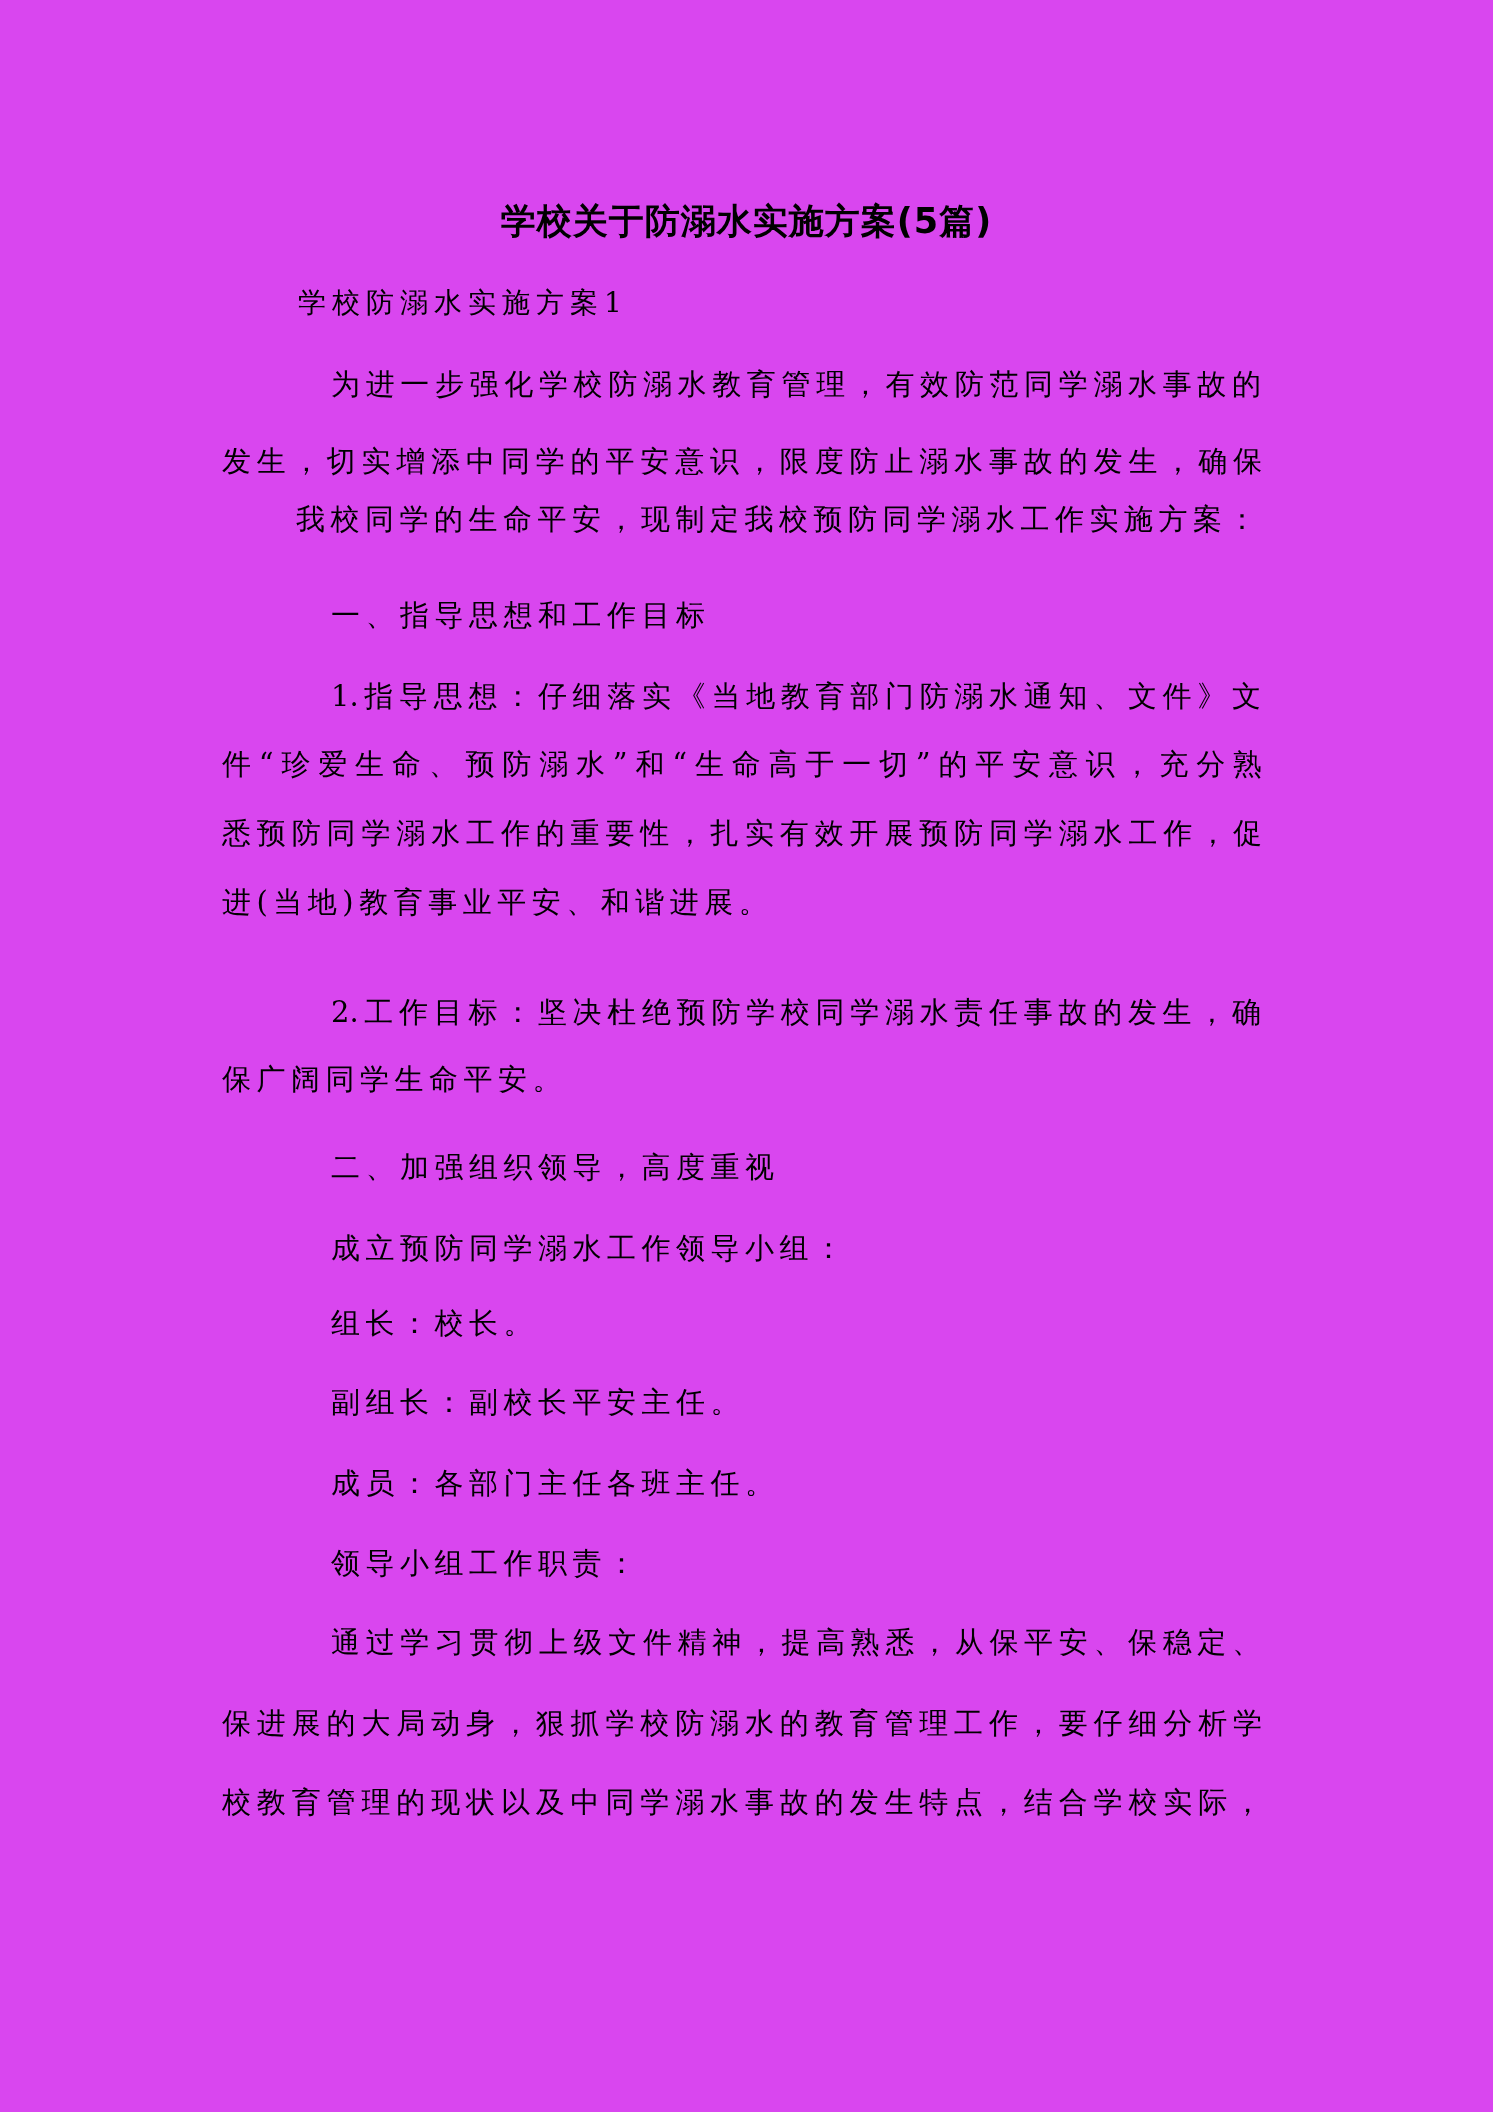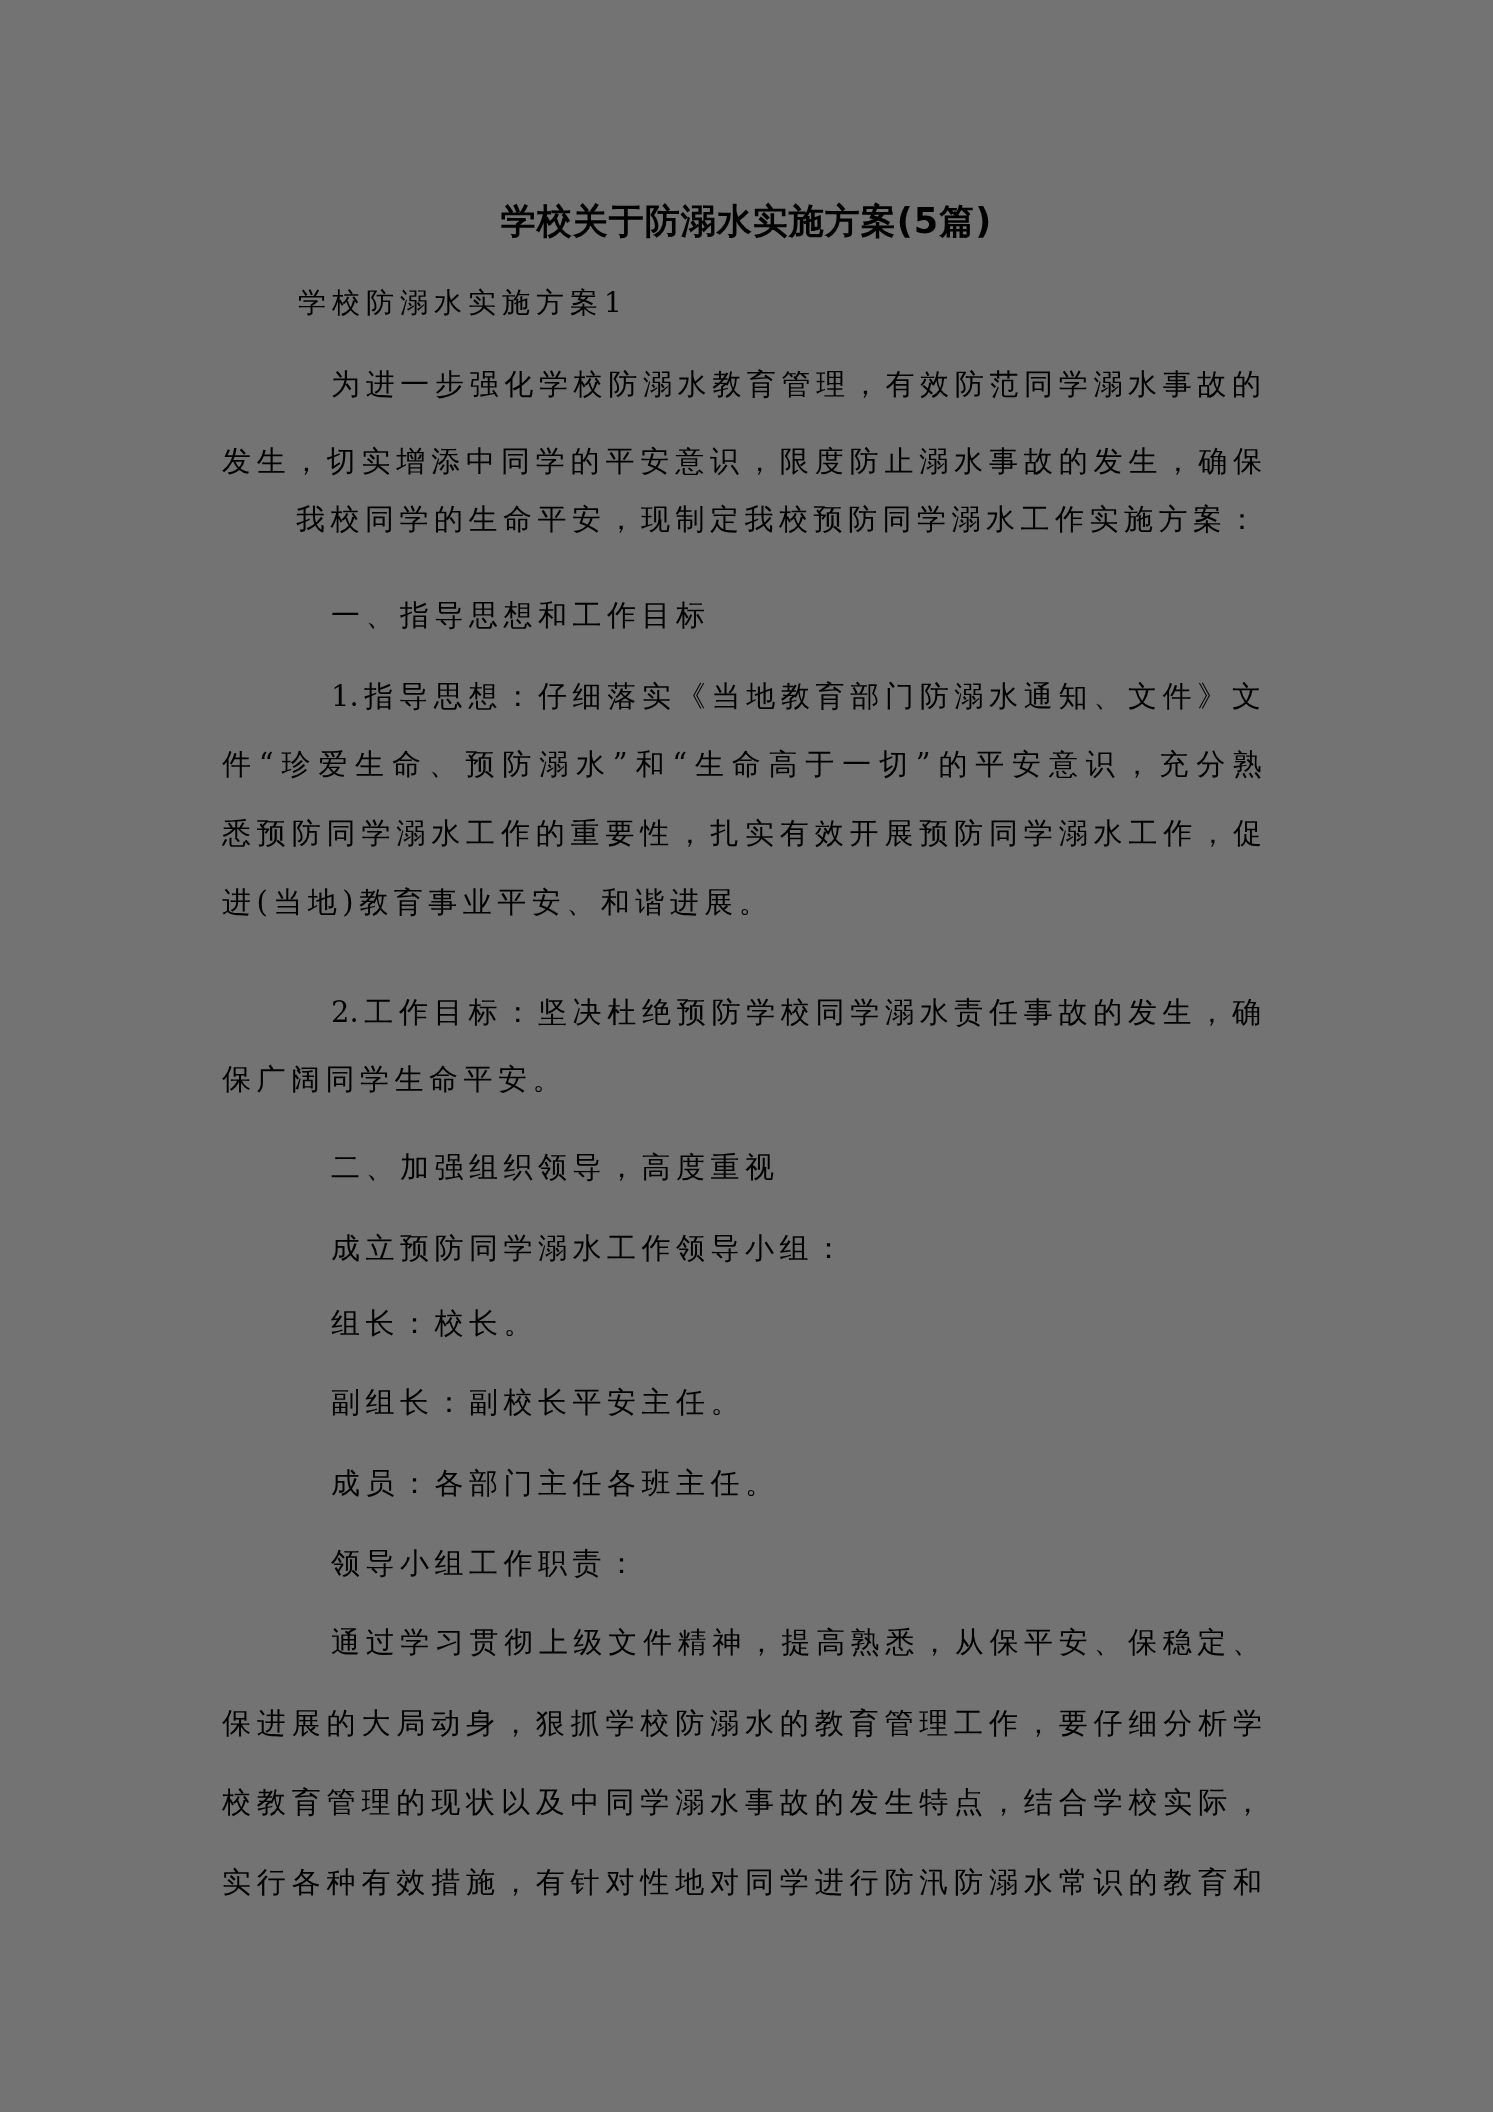--- a/index.html
+++ b/index.html
@@ -13,21 +13,21 @@
       position: relative;
       overflow: hidden;
       color: #000000;
       font-family: "DejaVu Serif", "Liberation Serif", serif;
     }
     .page {
       position: absolute;
       left: 0; top: 0;
       width: 1493px;
       height: 2112px;
-      background: #737373;
+      background: #d946ef;
     }
     .line {
       position: absolute;
       left: 222px;
       width: 1040px;
       font-size: 29px;
       line-height: 36px;
       height: 36px;
       white-space: nowrap;
       letter-spacing: 5.5px;
@@ -80,14 +80,13 @@
   <div class="line" style="top: 1061px;">保广阔同学生命平安。</div>
   <div class="line indent" style="top: 1230px;">成立预防同学溺水工作领导小组：</div>
   <div class="line indent" style="top: 1149px;">二、加强组织领导，高度重视</div>
   <div class="line indent" style="top: 1305px;">组长：校长。</div>
   <div class="line indent" style="top: 1384px;">副组长：副校长平安主任。</div>
   <div class="line indent" style="top: 1465px;">成员：各部门主任各班主任。</div>
   <div class="line indent" style="top: 1545px;">领导小组工作职责：</div>
   <div class="line indent justify" style="top: 1624px;">通过学习贯彻上级文件精神，提高熟悉，从保平安、保稳定、</div>
   <div class="line justify" style="top: 1784px;">校教育管理的现状以及中同学溺水事故的发生特点，结合学校实际，</div>
   <div class="line justify" style="top: 1705px;">保进展的大局动身，狠抓学校防溺水的教育管理工作，要仔细分析学</div>
-  <div class="line justify" style="top: 1864px;">实行各种有效措施，有针对性地对同学进行防汛防溺水常识的教育和</div>
 </div>
 
 </body></html>

